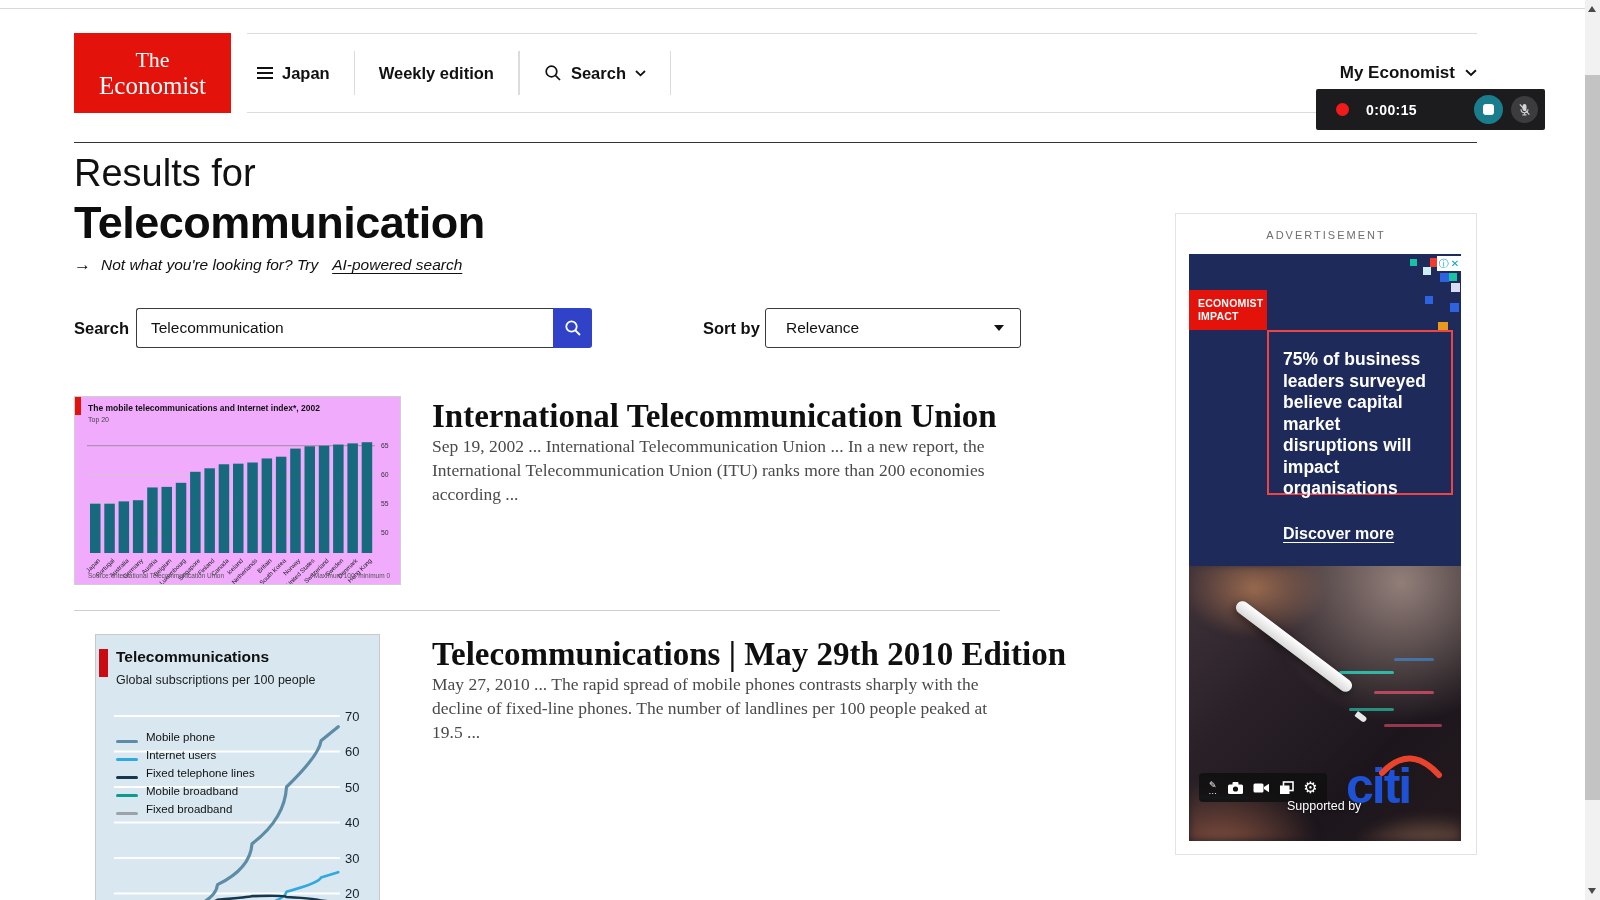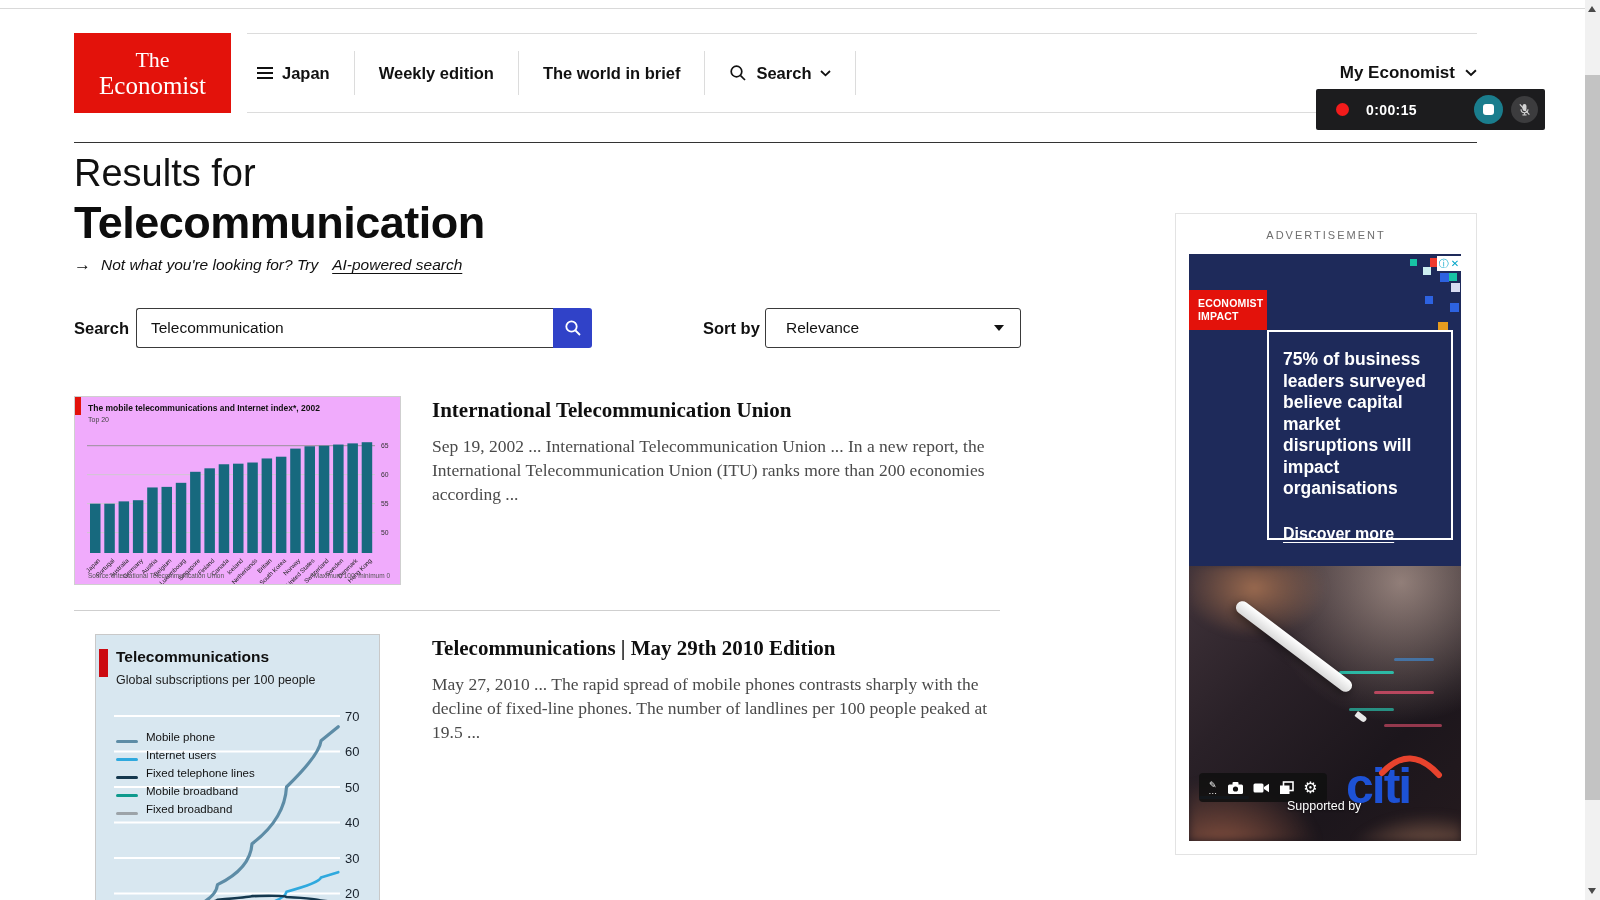--- a/index.html
+++ b/index.html
@@ -56,21 +56,21 @@
   .sort-box .tri { margin-left:auto; width:0; height:0; border-left:5px solid transparent; border-right:5px solid transparent; border-top:6px solid #111; }
 
   
   .thumb1 { left:74px; top:396px; width:327px; height:189px; background:#f0abfc; border:1px solid #cfcfcf; overflow:hidden; cursor:pointer; }
   .thumb1 .accent { position:absolute; left:0; top:0; width:6px; height:18px; background:#E3120B; }
   .c1-title { position:absolute; left:13px; top:6px; font-size:8.5px; font-weight:bold; color:#111; }
   .c1-sub { position:absolute; left:13px; top:19px; font-size:7px; color:#444; }
   .c1-src { position:absolute; left:13px; bottom:5px; font-size:6.5px; color:#555; }
   .c1-fn { position:absolute; right:10px; bottom:5px; font-size:6.5px; color:#555; }
 
-  .r-title { left:432px; font-family:"Liberation Serif", serif; font-size:21px; font-weight:bold; color:#0f0f0f; cursor:pointer; }
+  .r-title { left:432px; font-family:"Liberation Serif", serif; font-size:33px; font-weight:bold; color:#0f0f0f; cursor:pointer; }
   .r-snippet { left:432px; width:564px; font-family:"Liberation Serif", serif; font-size:17.5px; line-height:1.36; color:#4a4a4a; }
 
   .result-div { top:610px; left:74px; width:926px; height:1px; background:#cfcfcf; }
 
   .thumb2 { left:95px; top:634px; width:285px; height:266px; background:#d8e7f0; border:1px solid #c9c9c9; border-bottom:none; overflow:hidden; cursor:pointer; }
   .thumb2 .accent { position:absolute; left:3px; top:14px; width:9px; height:28px; background:#CC0A11; }
   .c2-title { position:absolute; left:20px; top:13px; font-size:15.5px; font-weight:bold; color:#101010; }
   .c2-sub { position:absolute; left:20px; top:38px; font-size:12.5px; color:#1c1c1c; }
   .c2-legend { position:absolute; left:20px; top:90px; display:flex; flex-direction:column; }
   .lg-row { display:flex; align-items:flex-end; height:18px; }
@@ -78,21 +78,21 @@
   .lg-label { font-size:11.5px; color:#111; }
 
   
   .ad-card { left:1175px; top:213px; width:302px; height:642px; border:1px solid #e3e3e3; background:#fff; }
   .ad-label { position:absolute; top:15px; left:0; width:100%; text-align:center; font-size:11px; letter-spacing:2px; color:#6e6e6e; }
   .creative { position:absolute; left:13px; top:40px; width:272px; height:587px; }
   .ad-navy { position:absolute; left:0; top:0; width:272px; height:312px; background:#1e2a5a; }
   .ad-badge { position:absolute; left:0; top:36px; width:78px; height:40px; background:#E3120B; color:#fff; font-size:10.5px; font-weight:bold; line-height:1.25; display:flex; flex-direction:column; justify-content:center; padding-left:9px; letter-spacing:.2px; }
   .px { position:absolute; }
   .adchoices { position:absolute; right:0; top:2px; width:24px; height:15px; background:#fff; color:#00a4c7; font-size:10px; display:flex; align-items:center; justify-content:center; gap:2px; cursor:pointer; }
-  .redbox { position:absolute; left:78px; top:76px; width:186px; height:210px; border:2px solid #ffffff; padding:17px 14px; }
+  .redbox { position:absolute; left:78px; top:76px; width:186px; height:165px; border:2px solid #ef4444; padding:17px 14px; }
   .ad-headline { color:#fff; font-size:17.5px; line-height:21.5px; font-weight:bold; }
   .ad-cta { display:inline-block; margin-top:25px; color:#fff; font-size:16px; font-weight:bold; text-decoration:underline; text-underline-offset:3px; cursor:pointer; }
 
   .ad-photo { position:absolute; left:0; top:312px; width:272px; height:275px; overflow:hidden; background:linear-gradient(135deg,#40333a 0%,#2a2128 35%,#1c161c 70%,#241a1e 100%); }
   .ph-haze   { position:absolute; inset:0; background:radial-gradient(circle at 78% 6%, rgba(216,190,176,.6), rgba(216,190,176,0) 42%); }
   .ph-finger { position:absolute; inset:0; background:radial-gradient(ellipse 38% 26% at 24% 8%, #9a6a4f 0%, rgba(154,106,79,0) 70%); filter:blur(3px); }
   .ph-thumb  { position:absolute; inset:0; background:radial-gradient(ellipse 52% 38% at 12% 104%, #8a5340 0%, rgba(138,83,64,0) 70%); filter:blur(4px); }
   .ph-hand2  { position:absolute; inset:0; background:radial-gradient(ellipse 45% 26% at 88% 108%, #a5765c 0%, rgba(165,118,92,0) 70%); filter:blur(4px); }
   .streak { position:absolute; height:3px; border-radius:2px; filter:blur(.6px); }
   .stylus { position:absolute; left:34px; top:74px; width:142px; height:13px; border-radius:7px;
@@ -130,23 +130,20 @@
         <i></i>
         <i></i>
       </span>
     <span>Japan</span>
   </div>
   <span class="nav-div"></span>
   <div class="nav-item">
     <span>Weekly edition</span>
   </div>
   <span class="nav-div"></span>
-  <div class="nav-item">
-    <span>The world in brief</span>
-  </div>
   <span class="nav-div"></span>
   <div class="nav-item">
     <svg width="18" height="18" viewBox="0 0 18 18">
       <circle cx="7.5" cy="7.5" r="5.3" fill="none" stroke="#111" stroke-width="1.7"></circle>
       <line x1="11.6" y1="11.6" x2="16" y2="16" stroke="#111" stroke-width="1.7"></line>
     </svg>
     <span>Search</span>
     <svg width="11" height="7" viewBox="0 0 11 7">
       <path d="M1 1 L5.5 5.3 L10 1" fill="none" stroke="#111" stroke-width="1.8"></path>
     </svg>

